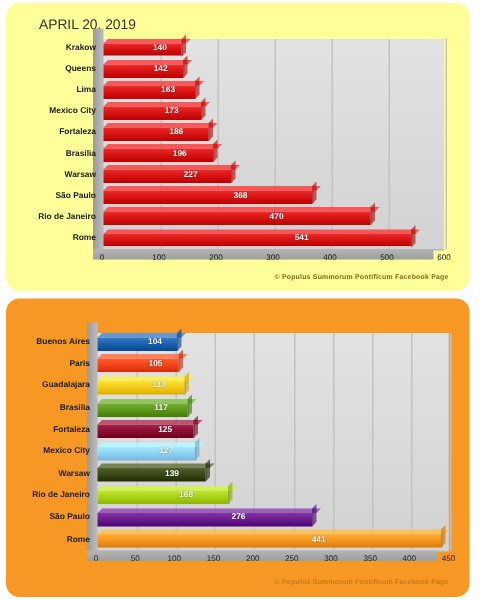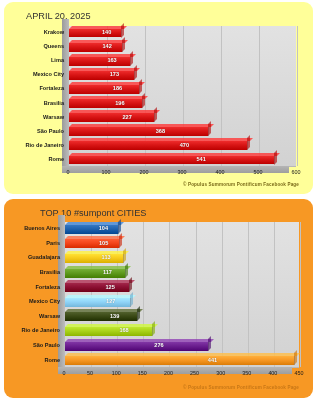--- a/index.html
+++ b/index.html
@@ -110,21 +110,21 @@
   .panel.top .credit { right: 14px; bottom: 7px; color: #7a6a18; }
   .panel.bottom .credit { right: 14px; bottom: 8px; color: #c87716; }
 </style>
 </head>
 <body>
 
 <div class="page">
 
   <div class="panel top">
     <div class="hdr">
-      <span class="datelbl">APRIL 20, 2025</span>
+      <span class="datelbl">APRIL 20, 2019</span>
     </div>
 
     <div class="plot" id="plot0">
       <div class="plot3d-top"></div>
       <div class="wall"></div>
       <div class="floor"></div>
       <div class="grid" id="grid0">
           <div class="gl" style="left: 38px;"></div>
           <div class="gl" style="left: 76px;"></div>
           <div class="gl" style="left: 114px;"></div>
@@ -234,21 +234,20 @@
         <div class="xtick" style="left: 152px;">400</div>
         <div class="xtick" style="left: 190px;">500</div>
         <div class="xtick" style="left: 228px;">600</div>
       </div>
 
     <div class="credit">© Populus Summorum Pontificum Facebook Page</div>
   </div>
 
   <div class="panel bottom">
     <div class="hdr">
-      <span class="title">TOP 10 #sumpont CITIES</span>
     </div>
 
     <div class="plot" id="plot1">
       <div class="plot3d-top"></div>
       <div class="wall"></div>
       <div class="floor"></div>
       <div class="grid" id="grid1">
           <div class="gl" style="left: 26.1111px;"></div>
           <div class="gl" style="left: 52.2222px;"></div>
           <div class="gl" style="left: 78.3333px;"></div>

